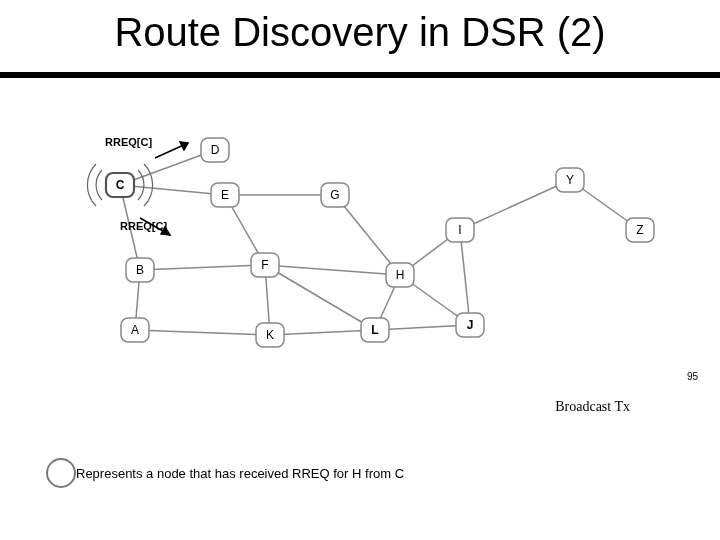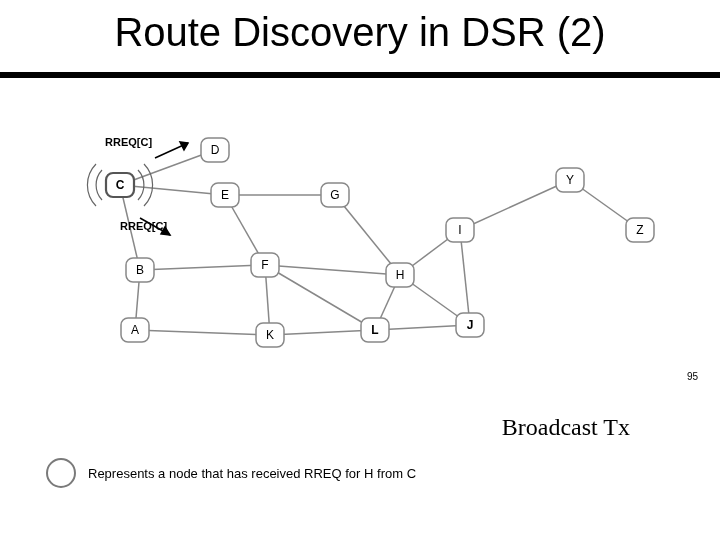--- a/index.html
+++ b/index.html
@@ -37,33 +37,33 @@
   }
   .diagram {
     position: absolute;
     top: 100px;
     left: 0;
     width: 720px;
     height: 260px;
   }
   .broadcast {
     position: absolute;
-    top: 414px;
+    top: 399px;
     right: 90px;
     font-family: "Times New Roman", Times, serif;
-    font-size: 24px;
+    font-size: 14px;
     color: #000;
   }
   .legend {
     position: absolute;
     top: 458px;
     left: 46px;
     display: flex;
     align-items: center;
-    gap: 12px;
+    gap: 0;
     font-family: Arial, Helvetica, sans-serif;
     font-size: 13px;
     color: #000;
   }
   .legend-node {
     width: 26px;
     height: 26px;
     border: 2px solid #7a7a7a;
     border-radius: 50%;
     background: #fff;

